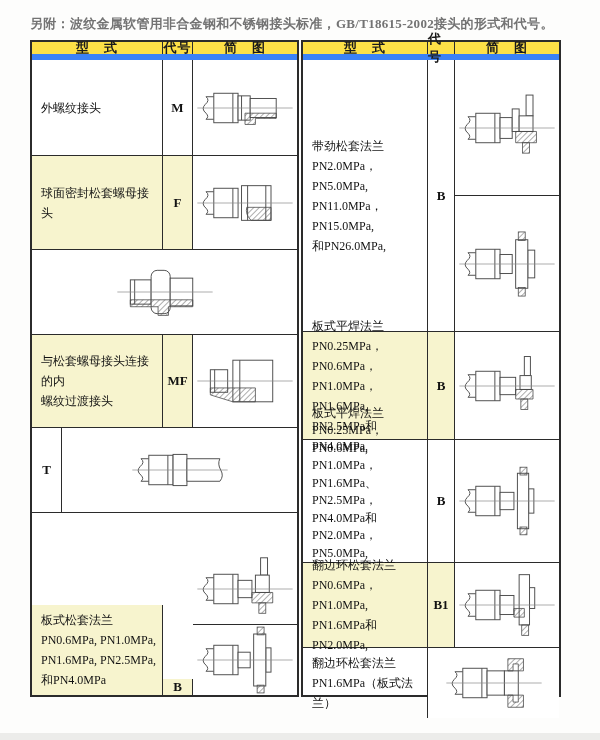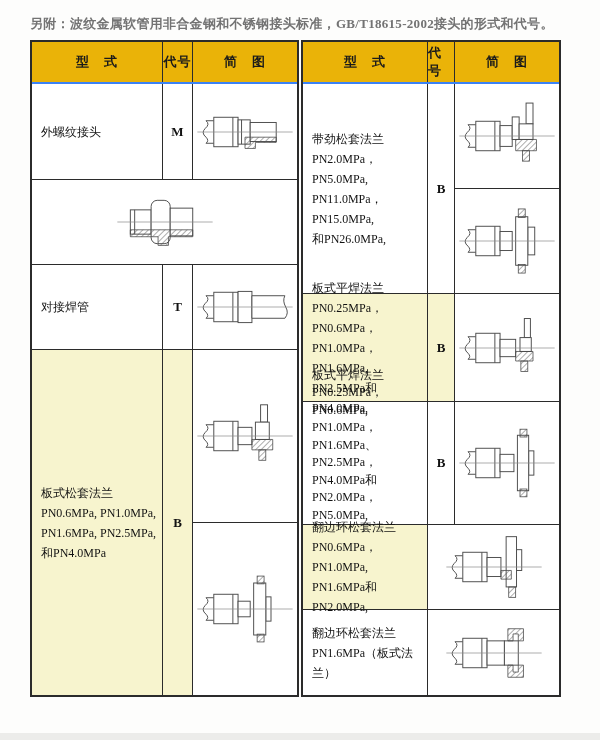--- a/index.html
+++ b/index.html
@@ -19,34 +19,34 @@
   .tbl {
     position: absolute; top: 40px;
     border: 2px solid #2b2b2b;
     display: flex; flex-direction: column;
     background: #ffffff;
   }
   .tbl.left  { left: 30px;  width: 269px; height: 657px; }
   .tbl.right { left: 301px; width: 260px; height: 657px; }
 
   .thead {
-    display: flex; height: 42px; flex: 0 0 auto;
-    background: #eab308;
-    border-bottom: 2px solid #3b82f6;
+    display: flex; height: 18px; flex: 0 0 auto;
+    background: #fde047;
+    border-bottom: 6px solid #3b82f6;
   }
   .th {
     display: flex; align-items: center; justify-content: center;
     font-size: 13px; font-weight: 700; color: #1a1a1a;
     border-right: 1px solid #2b2b2b;
     letter-spacing: 1px;
   }
   .th:last-child { border-right: none; }
 
   .tr { display: flex; flex: 0 0 auto; border-bottom: 1px solid #2b2b2b; }
-  .tr:last-child { border-bottom: none; flex: 1 1 auto; }
+  .tr:last-child { border-bottom: none; flex: 1 1 auto; align-items: flex-end; }
 
   .td { border-right: 1px solid #2b2b2b; }
   .td:last-child { border-right: none; }
 
   .left  .w1 { width: 131px; } .left  .w2 { width: 30px; } .left  .w3 { flex: 1; }
   .right .w1 { width: 125px; } .right .w2 { width: 27px; } .right .w3 { flex: 1; }
 
   .c1 {
     display: flex; align-items: center;
     padding: 5px 5px 5px 9px;
@@ -110,39 +110,73 @@
             <rect x="52" y="26" width="14" height="28" stroke="#4a4a4a" stroke-width="1.1" fill="#fff"></rect>
             <line x1="56" y1="26" x2="56" y2="54" stroke="#4a4a4a" stroke-width="1.1" fill="none"></line>
             <rect x="66" y="29" width="30" height="22" stroke="#4a4a4a" stroke-width="1.1" fill="#fff"></rect>
             <path d="M60 46 H96 V52 H72 V59 H60 Z" stroke="#4a4a4a" stroke-width="0.9" fill="url(#hatch)"></path>
             <line x1="5" y1="40" x2="115" y2="40" stroke="#8a8a8a" stroke-width="0.8"></line>
           </svg>
         </div>
     </div>
   </div>
 
+  <div class="tr hl" style="height:94px">
+    <div class="td c1 w1">球面密封松套螺母接头</div>
+    <div class="td c2 w2">F</div>
+    <div class="td c3 w3">
+      <div class="sub">
+          <svg viewBox="0 0 120 80" xmlns="http://www.w3.org/2000/svg">
+            <path d="M24 27 H15 Q20 31 14 36 Q9 41 15 46 Q19 50 15 53 H24" stroke="#4a4a4a" stroke-width="1.1" fill="none"></path>
+            <rect x="24" y="23" width="28" height="34" stroke="#4a4a4a" stroke-width="1.1" fill="#fff"></rect>
+            <line x1="46" y1="23" x2="46" y2="57" stroke="#4a4a4a" stroke-width="1.1" fill="none"></line>
+            <rect x="56" y="20" width="34" height="40" stroke="#4a4a4a" stroke-width="1.1" fill="#fff"></rect>
+            <line x1="63" y1="20" x2="63" y2="60" stroke="#4a4a4a" stroke-width="1.1" fill="none"></line>
+            <line x1="84" y1="20" x2="84" y2="60" stroke="#4a4a4a" stroke-width="1.1" fill="none"></line>
+            <path d="M62 45 H90 V60 H67 Q60 53 62 45 Z" stroke="#4a4a4a" stroke-width="0.9" fill="url(#hatch)"></path>
+            <line x1="5" y1="40" x2="115" y2="40" stroke="#8a8a8a" stroke-width="0.8"></line>
+          </svg>
+        </div>
+    </div>
+  </div>
 
   <div class="tr" style="height:85px">
     <div class="td c3 w3">
       <div class="sub">
           <svg viewBox="0 0 120 80" xmlns="http://www.w3.org/2000/svg">
             <rect x="20" y="26" width="24" height="28" stroke="#4a4a4a" stroke-width="1.1" fill="#fff"></rect>
             <line x1="25" y1="26" x2="25" y2="54" stroke="#4a4a4a" stroke-width="1.1" fill="none"></line>
             <rect x="44" y="15" width="22" height="50" rx="7" stroke="#4a4a4a" stroke-width="1.1" fill="#fff"></rect>
             <rect x="66" y="24" width="26" height="32" stroke="#4a4a4a" stroke-width="1.1" fill="#fff"></rect>
             <path d="M20 49 H92 V57 H64 V67 H52 V57 H20 Z" stroke="#4a4a4a" stroke-width="0.9" fill="url(#hatch)"></path>
             <line x1="5" y1="40" x2="115" y2="40" stroke="#8a8a8a" stroke-width="0.8"></line>
           </svg>
         </div>
     </div>
   </div>
 
+  <div class="tr hl" style="height:93px">
+    <div class="td c1 w1">与松套螺母接头连接的内
+螺纹过渡接头</div>
+    <div class="td c2 w2">MF</div>
+    <div class="td c3 w3">
+      <div class="sub">
+          <svg viewBox="0 0 120 80" xmlns="http://www.w3.org/2000/svg">
+            <rect x="20" y="27" width="20" height="26" stroke="#4a4a4a" stroke-width="1.1" fill="#fff"></rect>
+            <line x1="25" y1="27" x2="25" y2="53" stroke="#4a4a4a" stroke-width="1.1" fill="none"></line>
+            <rect x="46" y="16" width="46" height="48" stroke="#4a4a4a" stroke-width="1.1" fill="#fff"></rect>
+            <line x1="54" y1="16" x2="54" y2="64" stroke="#4a4a4a" stroke-width="1.1" fill="none"></line>
+            <path d="M20 48 H72 V64 H46 L20 56 Z" stroke="#4a4a4a" stroke-width="0.9" fill="url(#hatch)"></path>
+            <line x1="5" y1="40" x2="115" y2="40" stroke="#8a8a8a" stroke-width="0.8"></line>
+          </svg>
+        </div>
+    </div>
+  </div>
 
   <div class="tr" style="height:85px">
-    <div class="td c1 w1">对接焊管</div>
     <div class="td c2 w2">T</div>
     <div class="td c3 w3">
       <div class="sub">
           <svg viewBox="0 0 120 80" xmlns="http://www.w3.org/2000/svg">
             <path d="M24 27 H15 Q20 31 14 36 Q9 41 15 46 Q19 50 15 53 H24" stroke="#4a4a4a" stroke-width="1.1" fill="none"></path>
             <rect x="24" y="23" width="28" height="34" stroke="#4a4a4a" stroke-width="1.1" fill="#fff"></rect>
             <line x1="46" y1="23" x2="46" y2="57" stroke="#4a4a4a" stroke-width="1.1" fill="none"></line>
             <rect x="52" y="22" width="16" height="36" stroke="#4a4a4a" stroke-width="1.1" fill="#fff"></rect>
             <path d="M68 27 H106 Q103 33 107 40 Q111 47 106 53 H68 Z" stroke="#4a4a4a" stroke-width="1.1" fill="#fff"></path>
             <line x1="5" y1="40" x2="115" y2="40" stroke="#8a8a8a" stroke-width="0.8"></line>
@@ -188,21 +222,21 @@
   </div>
 </div>
 
 <div class="tbl right">
   <div class="thead">
     <div class="th w1">型　式</div>
     <div class="th w2">代号</div>
     <div class="th w3">简　图</div>
   </div>
 
-  <div class="tr" style="height:210px">
+  <div class="tr" style="height:272px">
     <div class="td c1 w1">带劲松套法兰
 PN2.0MPa，PN5.0MPa,
 PN11.0MPa，PN15.0MPa,
 和PN26.0MPa,</div>
     <div class="td c2 w2">B</div>
     <div class="td c3 w3">
       <div class="sub">
           <svg viewBox="0 0 120 80" xmlns="http://www.w3.org/2000/svg">
             <path d="M24 27 H15 Q20 31 14 36 Q9 41 15 46 Q19 50 15 53 H24" stroke="#4a4a4a" stroke-width="1.1" fill="none"></path>
             <rect x="24" y="23" width="28" height="34" stroke="#4a4a4a" stroke-width="1.1" fill="#fff"></rect>
@@ -277,20 +311,21 @@
             <line x1="5" y1="40" x2="115" y2="40" stroke="#8a8a8a" stroke-width="0.8"></line>
           </svg>
         </div>
     </div>
   </div>
 
   <div class="tr hl" style="height:85px">
     <div class="td c1 w1">翻边环松套法兰
 PN0.6MPa，PN1.0MPa,
 PN1.6MPa和PN2.0MPa,</div>
+    <div class="td c2 w2">B1</div>
     <div class="td c3 w3">
       <div class="sub">
           <svg viewBox="0 0 120 80" xmlns="http://www.w3.org/2000/svg">
             <path d="M24 27 H15 Q20 31 14 36 Q9 41 15 46 Q19 50 15 53 H24" stroke="#4a4a4a" stroke-width="1.1" fill="none"></path>
             <rect x="24" y="23" width="28" height="34" stroke="#4a4a4a" stroke-width="1.1" fill="#fff"></rect>
             <line x1="46" y1="23" x2="46" y2="57" stroke="#4a4a4a" stroke-width="1.1" fill="none"></line>
             <rect x="52" y="29" width="16" height="22" stroke="#4a4a4a" stroke-width="1.1" fill="#fff"></rect>
             <rect x="86" y="20" width="6" height="24" stroke="#4a4a4a" stroke-width="1.1" fill="#fff"></rect>
             <rect x="74" y="5" width="12" height="58" stroke="#4a4a4a" stroke-width="1.1" fill="#fff"></rect>
             <path d="M68 44 H80 V54 H68 Z" stroke="#4a4a4a" stroke-width="0.9" fill="url(#hatch)"></path>

